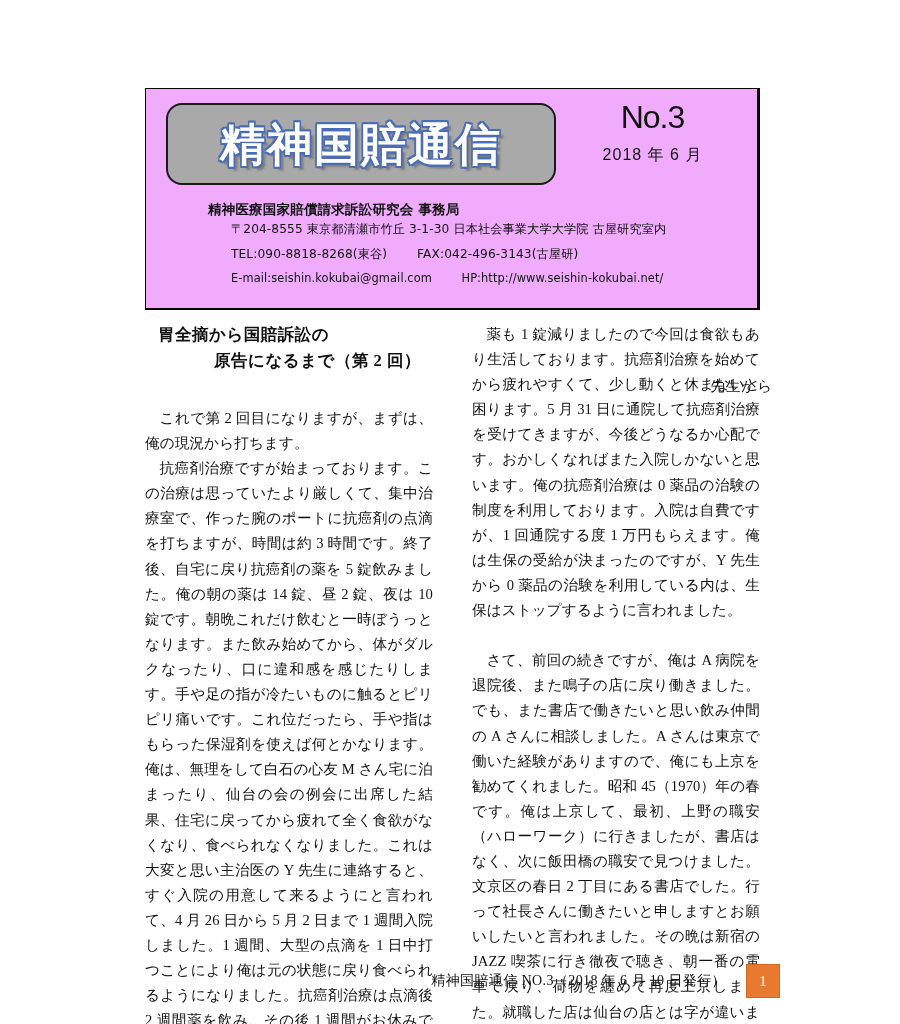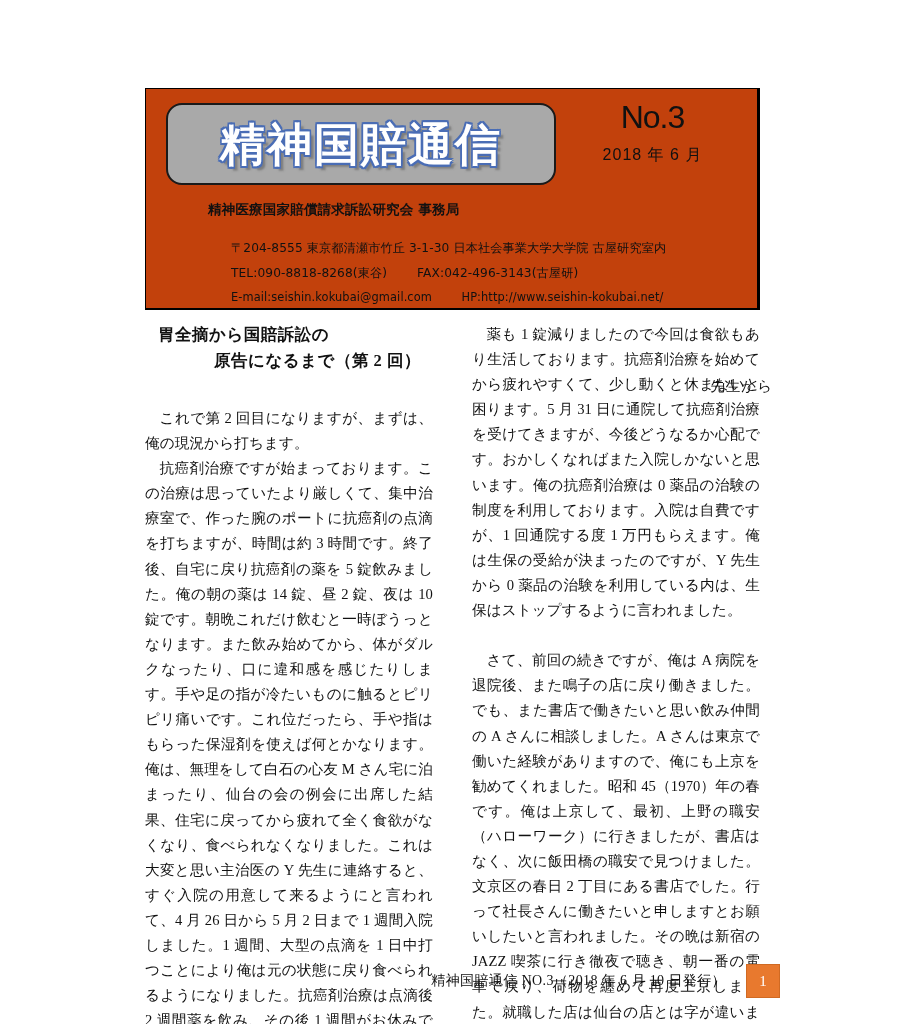--- a/index.html
+++ b/index.html
@@ -17,21 +17,21 @@
 
   
   .header-box{
     position:absolute;
     left:145px;top:88px;
     width:615px;height:222px;
     box-sizing:border-box;
     border:1px solid #000;
     border-right-width:3px;
     border-bottom-width:2px;
-    background:#c2410c;
+    background:#f0abfc;
   }
   .masthead-row{
     position:relative;
     height:110px;
   }
   .logo-plate{
     position:absolute;
     left:20px;top:14px;
     width:390px;height:82px;
     background:#a9a9a9;
@@ -82,21 +82,21 @@
     position:absolute;
     left:0;right:0;top:112px;
     font-family:"DejaVu Sans","Liberation Sans",sans-serif;
     color:#111;
   }
   .contact-org{
     font-size:13.5px;
     font-weight:700;
     padding-left:62px;
     letter-spacing:0.2px;
-    margin-bottom:21px;
+    margin-bottom:2px;
   }
   .contact-line{
     font-size:12.2px;
     padding-left:85px;
     margin-bottom:8px;
     letter-spacing:0.1px;
     white-space:nowrap;
   }
   .contact-line.small{font-size:11.4px;}
   .gap{display:inline-block;width:22px;}

